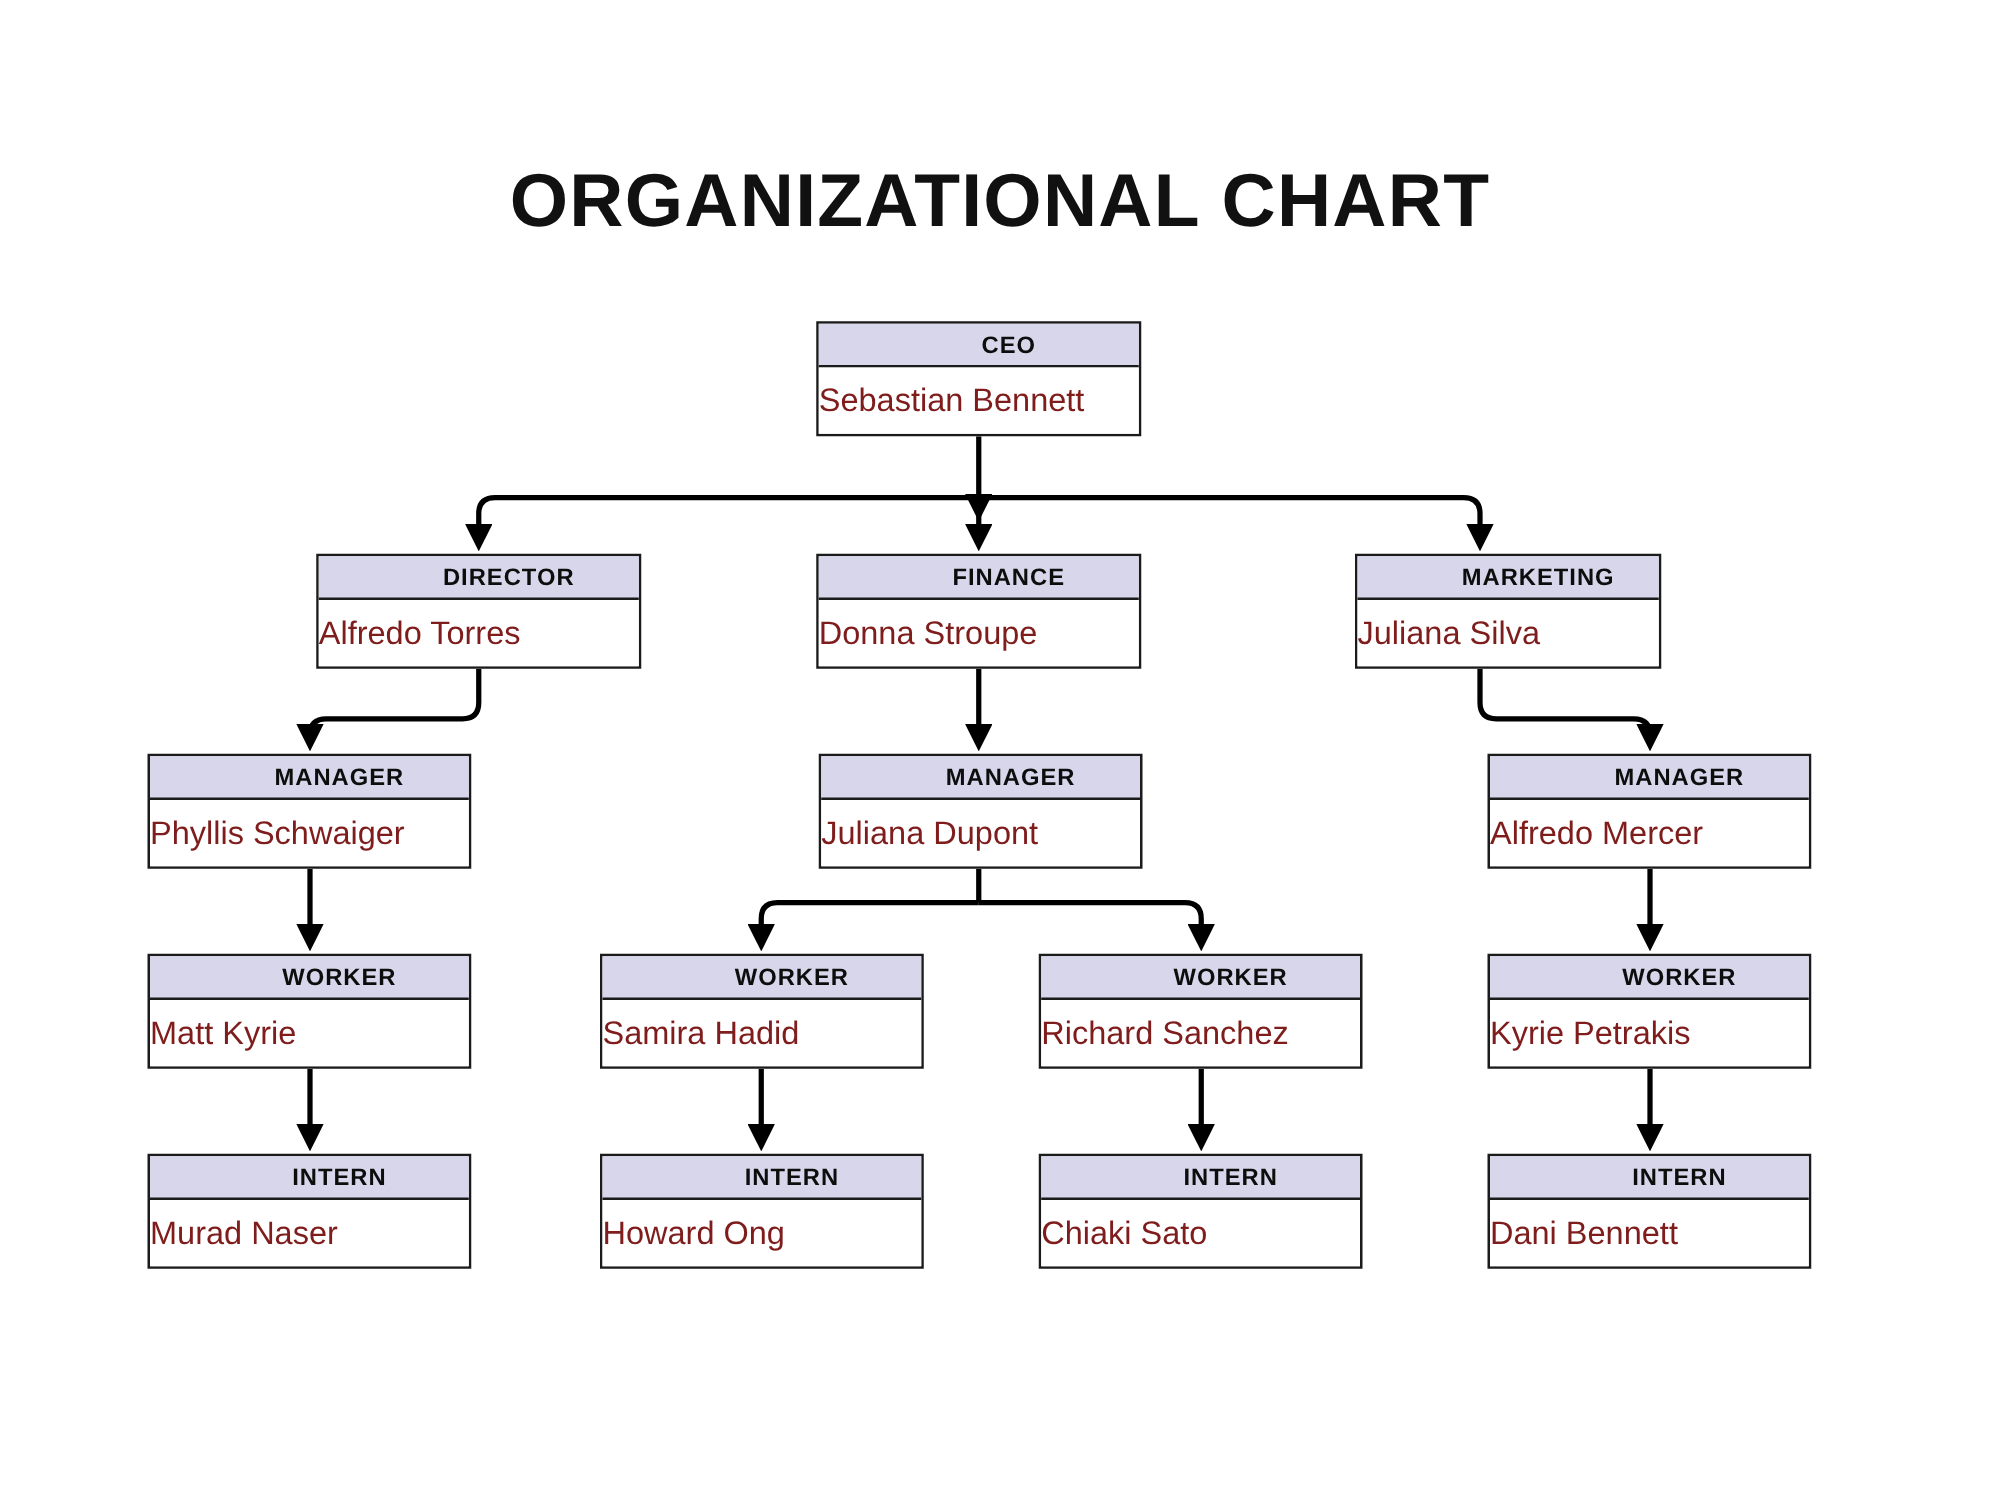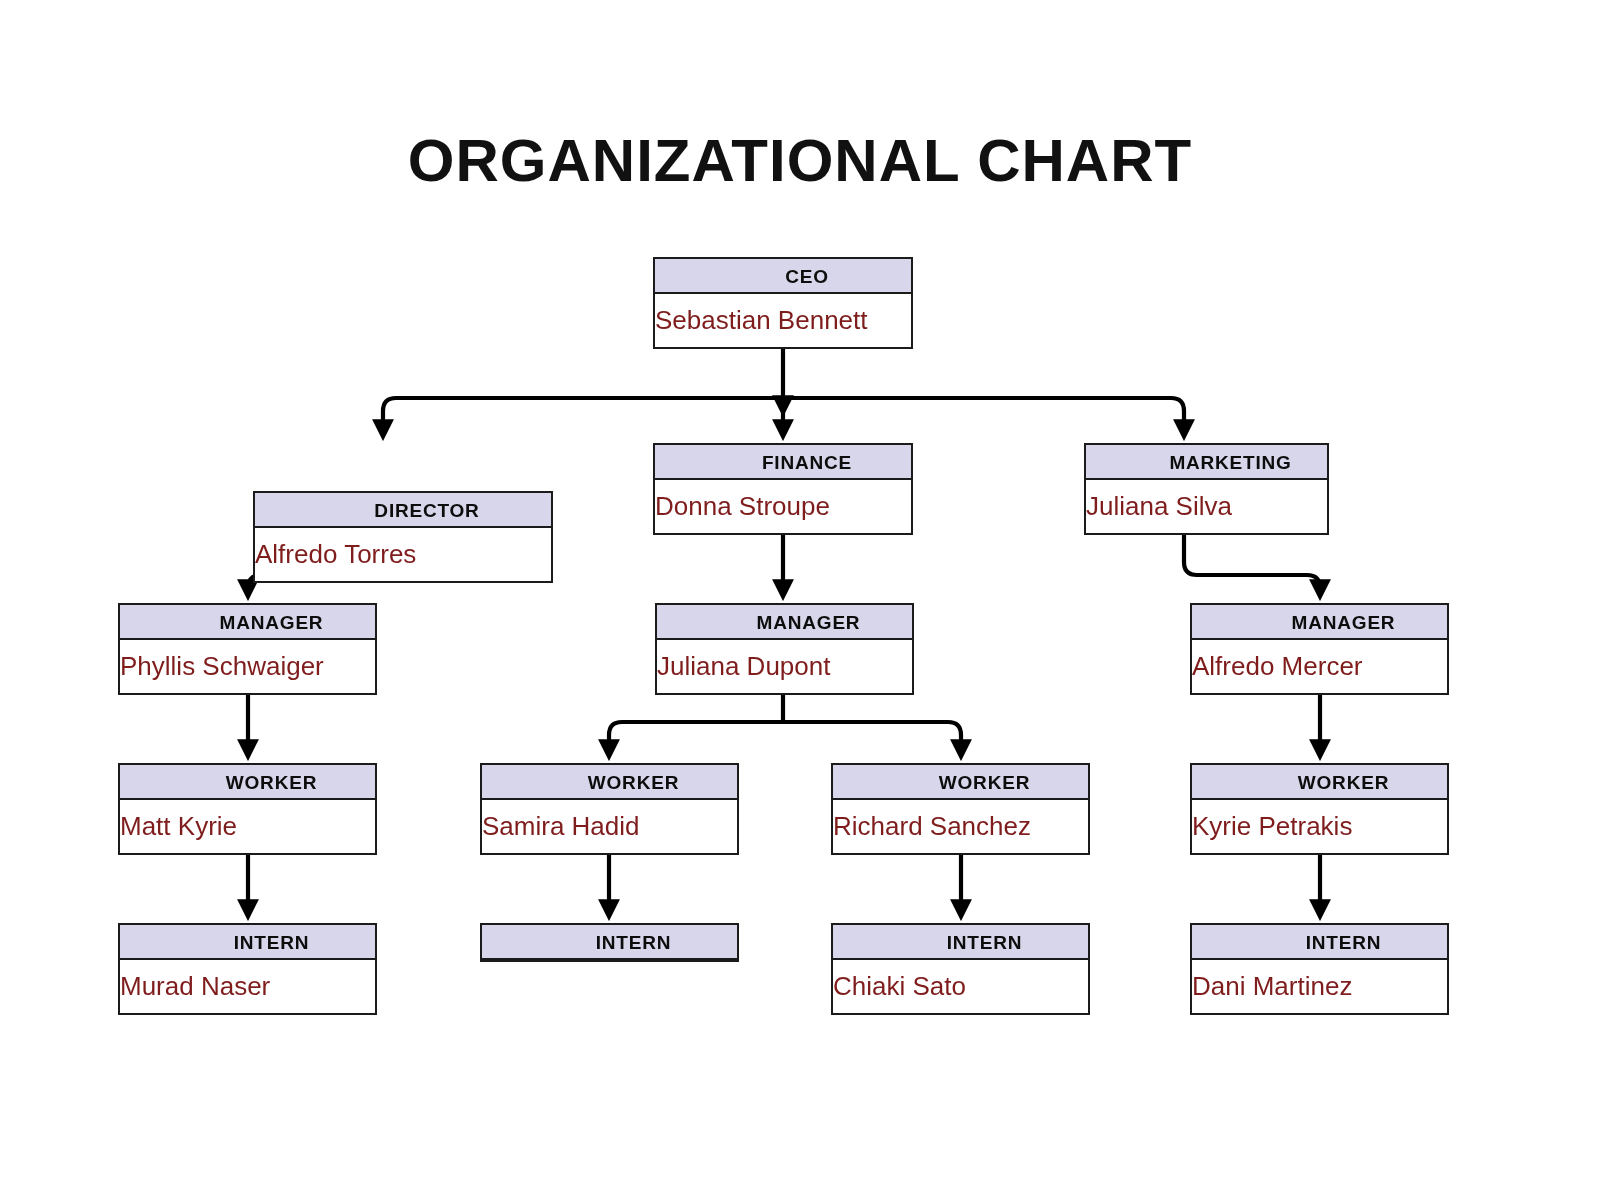--- a/index.html
+++ b/index.html
@@ -109,21 +109,21 @@
       <path d="M 961 855 L 961 915" marker-end="url(#arrow)"></path>
       <path d="M 1320 855 L 1320 915" marker-end="url(#arrow)"></path>
     </g>
   </svg>
 
   <div class="node" style="left:653px; top:257px; width:260px;">
     <div class="nd-head">CEO</div>
     <div class="nd-body">Sebastian Bennett</div>
   </div>
 
-  <div class="node" style="left:253px; top:443px; width:300px;margin-top:48px;">
+  <div class="node" style="left:253px; top:443px; width:260px;">
     <div class="nd-head">DIRECTOR</div>
     <div class="nd-body">Alfredo Torres</div>
   </div>
   <div class="node" style="left:653px; top:443px; width:260px;">
     <div class="nd-head">FINANCE</div>
     <div class="nd-body">Donna Stroupe</div>
   </div>
   <div class="node" style="left:1053px; top:443px; width:245px;margin-left:31px;">
     <div class="nd-head">MARKETING</div>
     <div class="nd-body">Juliana Silva</div>
@@ -158,23 +158,24 @@
     <div class="nd-head">WORKER</div>
     <div class="nd-body">Kyrie Petrakis</div>
   </div>
 
   <div class="node" style="left:118px; top:923px; width:259px;">
     <div class="nd-head">INTERN</div>
     <div class="nd-body">Murad Naser</div>
   </div>
   <div class="node" style="left:480px; top:923px; width:259px;">
     <div class="nd-head">INTERN</div>
+    <div class="nd-body">Howard Ong</div>
   </div>
   <div class="node" style="left:831px; top:923px; width:259px;">
     <div class="nd-head">INTERN</div>
     <div class="nd-body">Chiaki Sato</div>
   </div>
   <div class="node" style="left:1190px; top:923px; width:259px;">
     <div class="nd-head">INTERN</div>
-    <div class="nd-body">Dani Martinez</div>
+    <div class="nd-body">Dani Bennett</div>
   </div>
 
 </div>
 
 </body></html>

